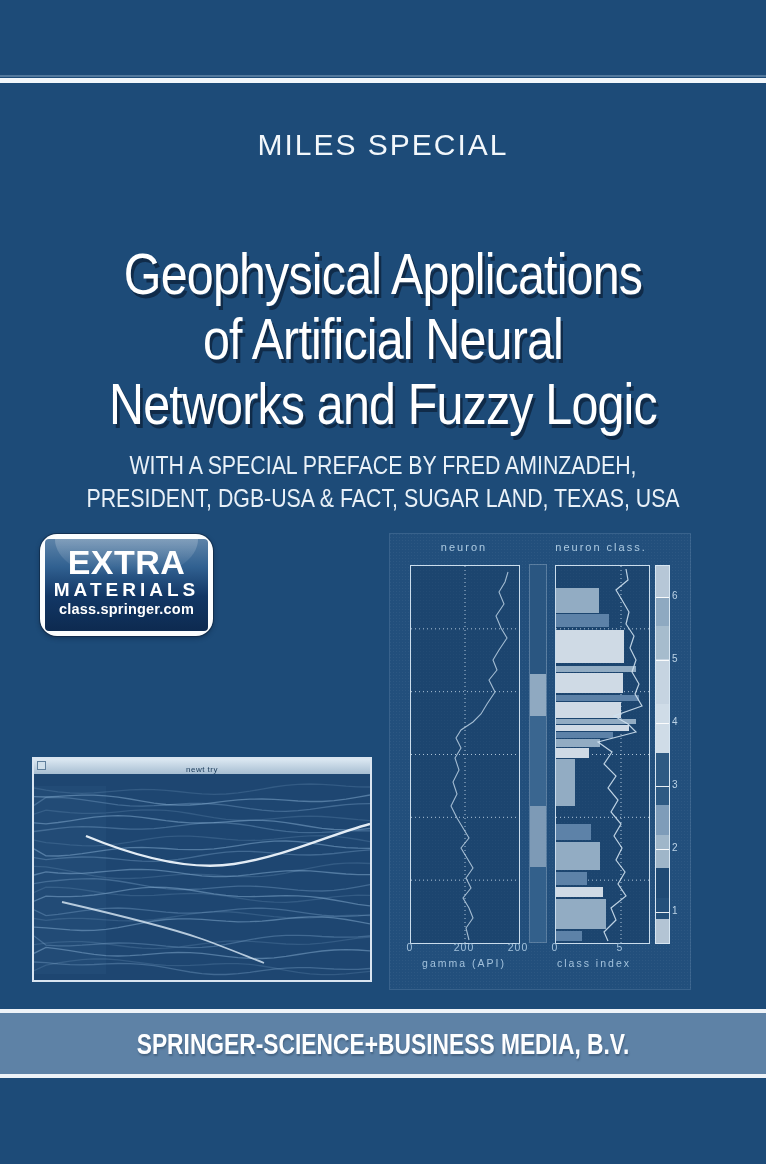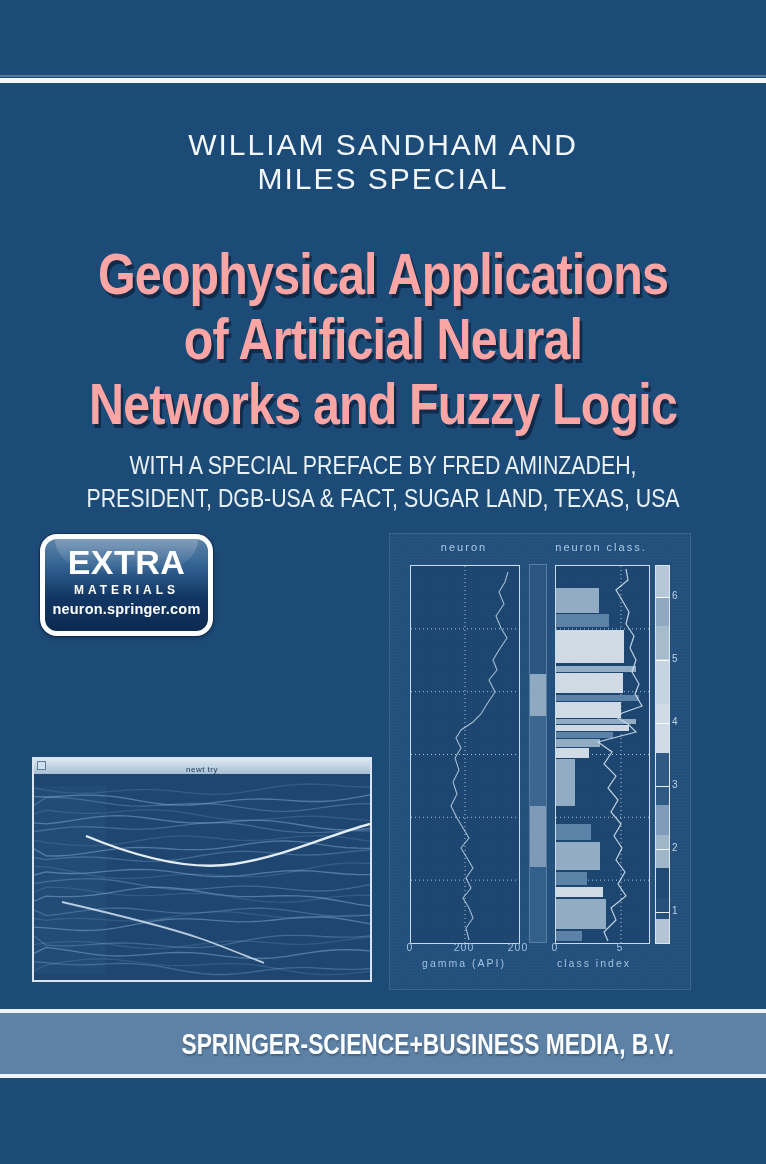--- a/index.html
+++ b/index.html
@@ -11,39 +11,39 @@
           font-size:27px;font-weight:bold;letter-spacing:4.5px;color:#587fa5;}
   .rule-a{position:absolute;top:75px;left:0;width:766px;height:2px;background:#8aa7c2;opacity:.5;}
   .rule-b{position:absolute;top:78px;left:0;width:766px;height:5px;background:#f2f7fb;}
 
   
   .authors{position:absolute;top:128px;left:0;width:100%;text-align:center;
            color:#f2f7fb;font-size:30px;letter-spacing:2px;line-height:34px;}
 
   
   .title{position:absolute;top:242px;left:0;width:100%;margin:0;text-align:center;
-         color:#fca5a5;font-size:57px;font-weight:bold;line-height:65px;}
+         color:#ffffff;font-size:57px;font-weight:normal;line-height:65px;}
   .title .tl{display:block;transform:scaleX(.85);transform-origin:50% 50%;
              letter-spacing:-1px;text-shadow:3px 4px 0 rgba(15,40,68,.9);}
 
   
   .preface{position:absolute;top:449px;left:0;width:100%;text-align:center;
            color:#e9f1f8;font-size:26px;line-height:33px;}
   .preface .pl{display:block;transform:scaleX(.82);transform-origin:50% 50%;}
 
   
   .badge{position:absolute;left:40px;top:534px;width:173px;height:102px;border-radius:17px;
          background:#fbfdfe;box-shadow:0 0 0 1px rgba(12,32,58,.55),0 2px 5px rgba(8,24,46,.45);}
-  .badge-inner{position:absolute;inset:5px;border-radius:12px;overflow:hidden;text-align:center;color:#fff;
+  .badge-inner{position:absolute;inset:5px;border-radius:4px;overflow:hidden;text-align:center;color:#fff;
          background:linear-gradient(180deg,#5d83a8 0%,#316191 30%,#123765 62%,#0d2a50 100%);}
   .badge-inner::before{content:"";position:absolute;left:6%;top:0;width:88%;height:40%;
          background:linear-gradient(180deg,rgba(255,255,255,.22),rgba(255,255,255,0));
          border-radius:0 0 40% 40%/0 0 100% 100%;}
   .badge-extra{position:relative;margin-top:6px;font-size:34px;font-weight:bold;line-height:35px;letter-spacing:.5px;}
-  .badge-materials{position:relative;font-size:12px;font-weight:bold;letter-spacing:4px;line-height:20px;}
+  .badge-materials{position:relative;font-size:19px;font-weight:bold;letter-spacing:4px;line-height:20px;}
   .badge-url{position:relative;font-size:14.5px;font-weight:bold;line-height:19px;letter-spacing:.2px;}
 
   
   .figure{position:absolute;left:389px;top:533px;width:302px;height:457px;background:#224f7c;
           box-shadow:inset 0 0 0 1px rgba(160,190,215,.18);
           background-image:radial-gradient(rgba(255,255,255,.045) 1px,transparent 1px);background-size:3px 3px;}
   .panel{position:absolute;top:32px;border:1px solid #cadded;background:rgba(18,52,88,.35);}
   .panel-gamma{left:21px;}
   .panel-class{left:166px;}
   .strip{position:absolute;left:141px;top:32px;width:16px;height:377px;display:flex;flex-direction:column;
@@ -64,53 +64,52 @@
                font-size:8px;color:#20405f;letter-spacing:.5px;}
   .seis-box{position:absolute;left:3px;top:2px;width:9px;height:9px;box-sizing:border-box;
                background:#cfdfeb;border:1px solid #5f7f9c;}
   #seis-svg{display:block;}
   .seis-content{box-shadow:inset 0 0 0 1px rgba(190,210,230,.35);}
 
   
   .pub-rule{position:absolute;left:0;width:766px;height:4px;background:#eef3f8;}
   .pub-rule-top{top:1009px;}
   .pub-rule-bottom{top:1074px;}
-  .pub-band{position:absolute;top:1013px;left:0;width:766px;height:61px;background:#5e82a6;text-align:right;}
+  .pub-band{position:absolute;top:1013px;left:0;width:766px;height:61px;background:#5e82a6;text-align:center;}
   .pub-band span{display:block;transform:scaleX(.76);transform-origin:50% 50%;font-size:30px;font-weight:bold;
                color:#fdfeff;line-height:61px;white-space:nowrap;text-shadow:1px 2px 2px rgba(20,40,64,.35);}
 </style>
 </head>
 <body>
 
 <div class="cover">
 
   <div class="rule-a"></div>
   <div class="rule-b"></div>
 
   <div class="authors">
-    <div>WILLIAM SANDHAM AND</div>
     <div>MILES SPECIAL</div>
   </div>
 
   <h1 class="title">
     <span class="tl">Geophysical Applications</span>
     <span class="tl">of Artificial Neural</span>
     <span class="tl">Networks and Fuzzy Logic</span>
   </h1>
 
   <div class="preface">
     <span class="pl">WITH A SPECIAL PREFACE BY FRED AMINZADEH,</span>
     <span class="pl">PRESIDENT, DGB-USA &amp; FACT, SUGAR LAND, TEXAS, USA</span>
   </div>
 
   <div class="badge">
     <div class="badge-inner">
       <div class="badge-extra">EXTRA</div>
       <div class="badge-materials">MATERIALS</div>
-      <div class="badge-url">neuron.springer.com</div>
+      <div class="badge-url">class.springer.com</div>
     </div>
   </div>
 
   <div class="figure">
     <span class="fig-title" style="left:75px">neuron</span>
     <span class="fig-title" style="left:212px">neuron class.</span>
 
     <svg id="gamma-svg" class="panel panel-gamma" width="108" height="377">
         <line x1="0" y1="62.833333333333336" x2="108" y2="62.833333333333336" stroke="#d3e4f3" stroke-width="1" stroke-dasharray="1 3" opacity="0.8"></line>
         <line x1="0" y1="125.66666666666667" x2="108" y2="125.66666666666667" stroke="#d3e4f3" stroke-width="1" stroke-dasharray="1 3" opacity="0.8"></line>

